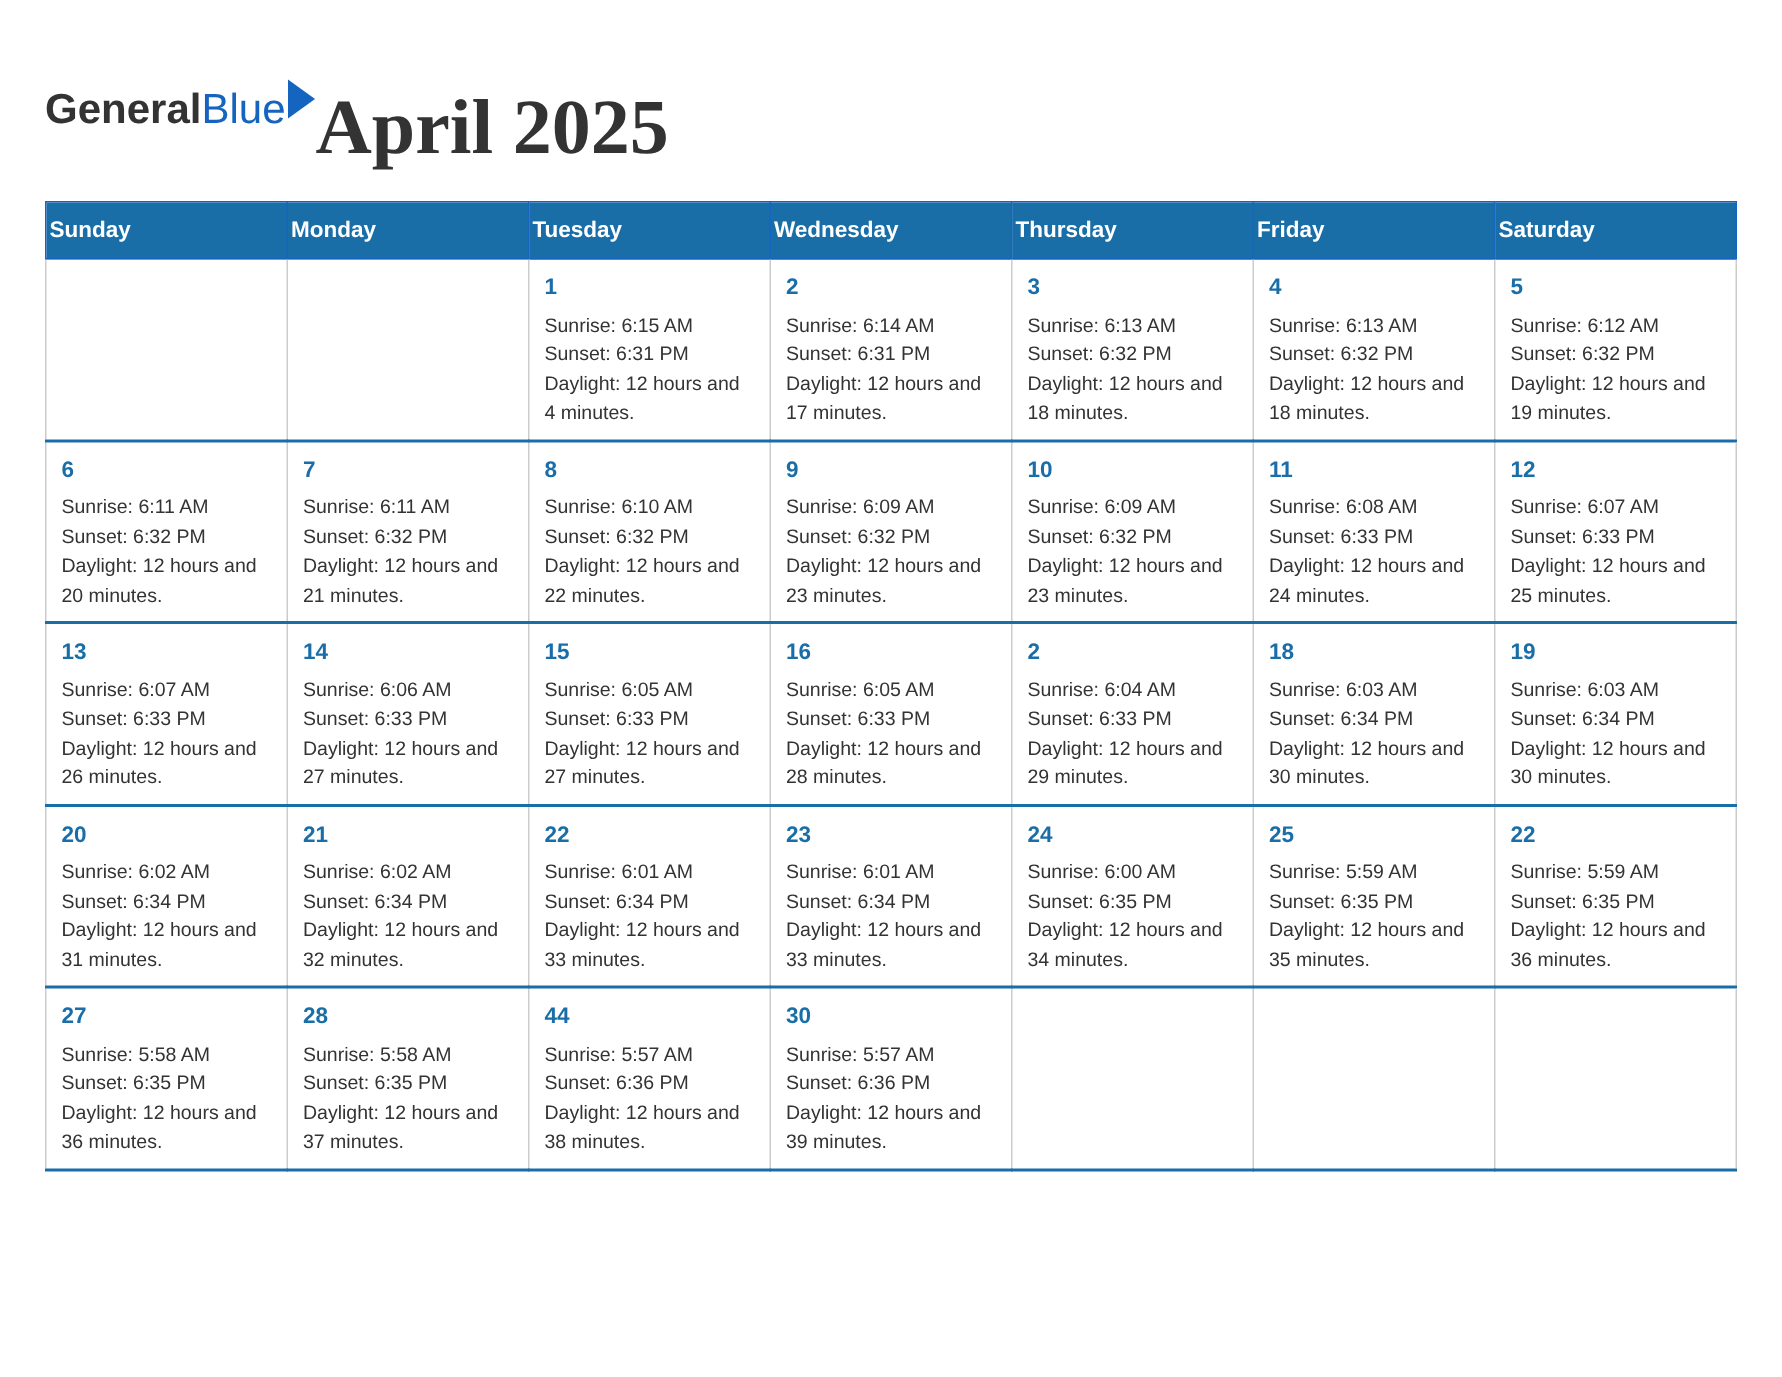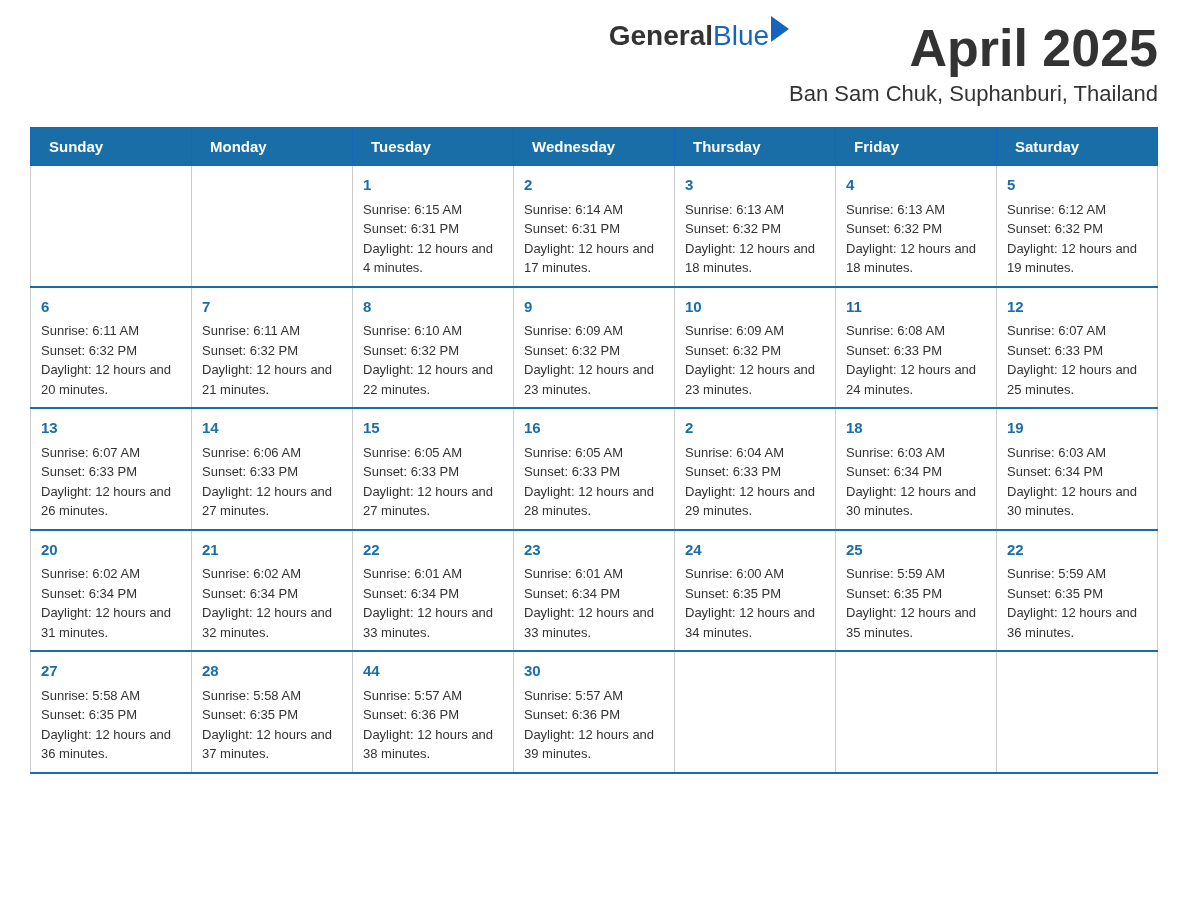--- a/index.html
+++ b/index.html
@@ -6,49 +6,51 @@
     body {
       font-family: Arial, sans-serif;
       background: #fff;
       color: #333;
       padding: 20px 30px;
       width: 1188px;
       min-height: 918px;
     }
     .header {
       display: flex;
-      justify-content: flex-end;
+      justify-content: flex-start;
       align-items: flex-start;
       margin-bottom: 20px;
+      margin-top: 37px;
     }
     .title-block {
       text-align: right;
     }
     .calendar-title {
       font-size: 52px;
       font-weight: bold;
       color: #333;
       line-height: 1.1;
+      font-family: Liberation Serif, serif;
     }
     .calendar-subtitle {
       font-size: 22px;
       color: #333;
       margin-top: 4px;
     }
     .calendar {
       width: 100%;
       border-collapse: collapse;
       border: 1px solid #aaa;
     }
     .calendar thead tr th {
       background-color: #1a6ea8;
       color: #fff;
       font-size: 15px;
       font-weight: bold;
-      padding: 10px 18px;
+      padding: 10px 2px;
       text-align: left;
       border: 1px solid #1565c0;
     }
     .calendar tbody tr td {
       vertical-align: top;
       padding: 8px 10px;
       border: 1px solid #ccc;
       width: calc(100% / 7);
       min-height: 100px;
       font-size: 13px;
@@ -84,21 +86,20 @@
 <div class="header">
   <div class="logo-container">
     <div class="logo-row">
       <span style="font-size:28px;font-weight:bold;color:#333;">General</span>
       <span style="font-size:28px;font-weight:normal;color:#1565c0;">Blue</span>
       <span style="display:inline-block;width:0;height:0;border-left:18px solid #1565c0;border-top:13px solid transparent;border-bottom:13px solid transparent;margin-left:2px;margin-top:-14px;"></span>
     </div>
   </div>
   <div class="title-block">
     <div class="calendar-title">April 2025</div>
-    <div class="calendar-subtitle">Ban Sam Chuk, Suphanburi, Thailand</div>
   </div>
 </div>
 
 <table class="calendar">
   <thead>
     <tr>
     <th>Sunday</th>
         <th>Monday</th>
         <th>Tuesday</th>
         <th>Wednesday</th>

